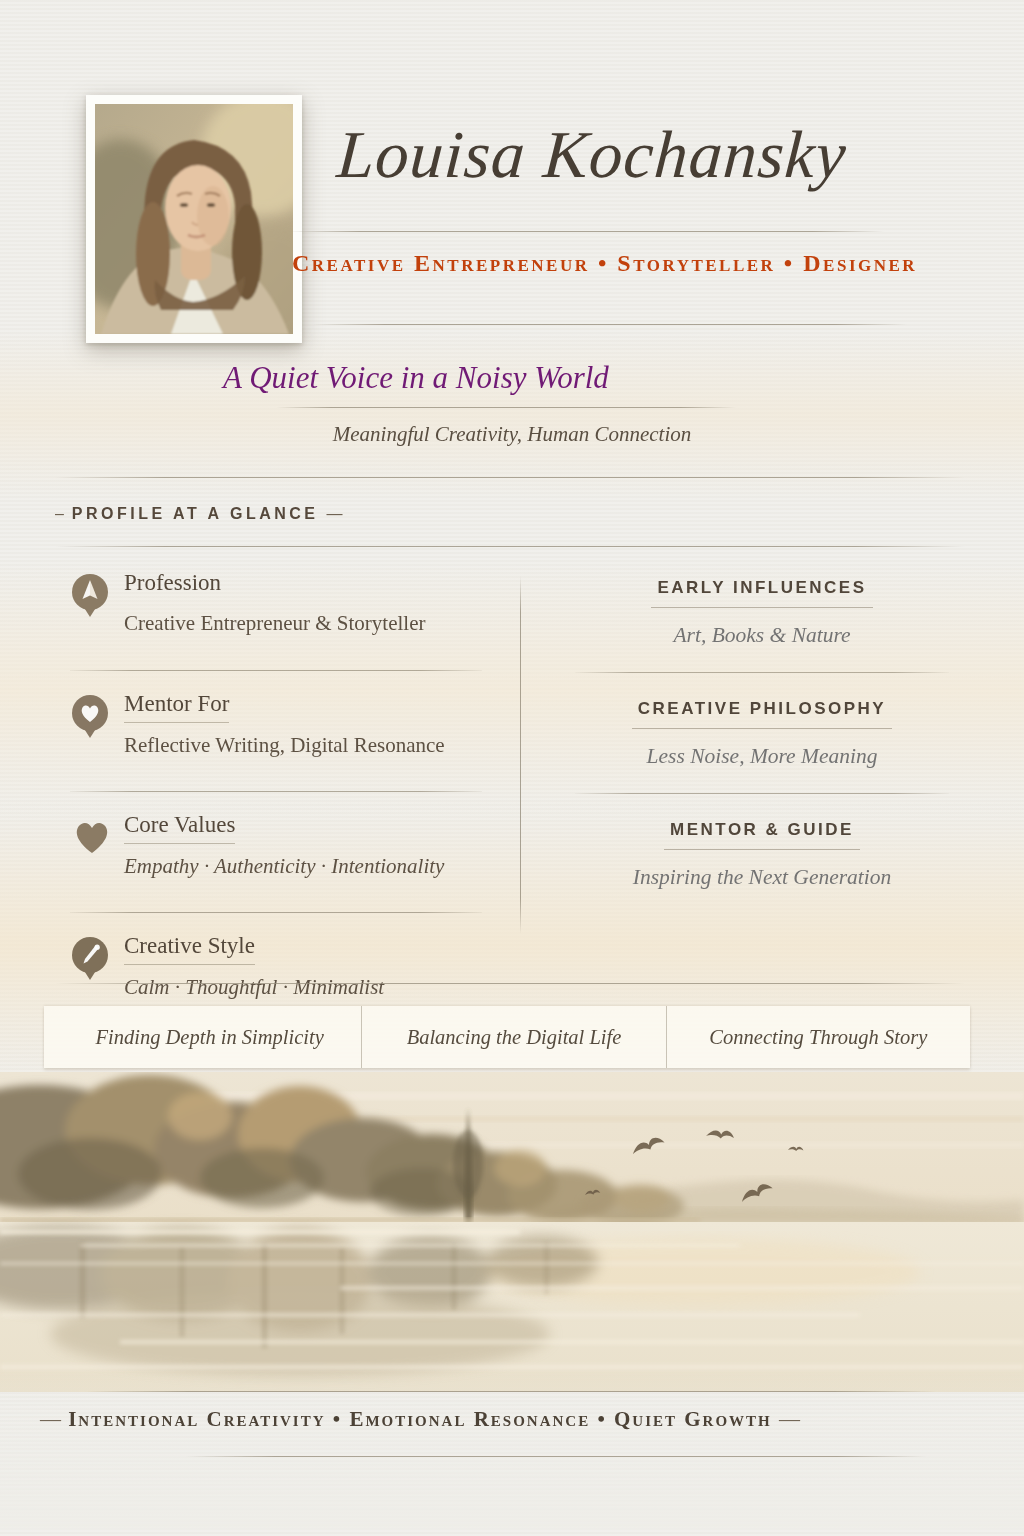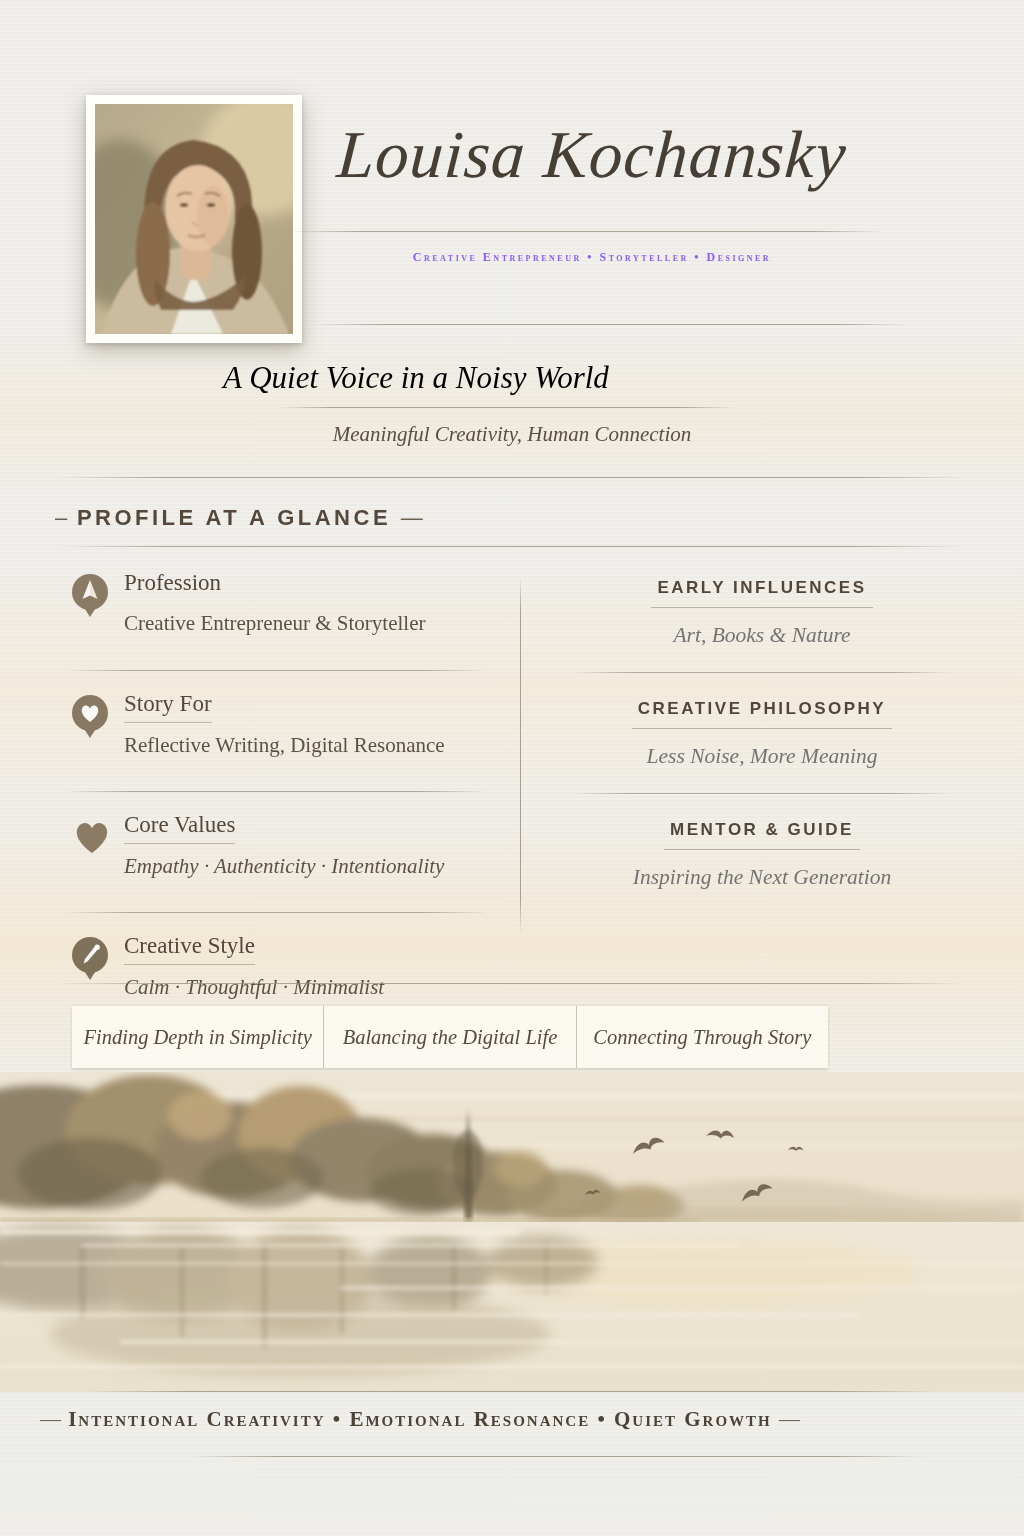--- a/index.html
+++ b/index.html
@@ -19,34 +19,34 @@
 
   
   .photo-frame{position:absolute;left:86px;top:95px;width:198px;height:230px;padding:9px;
         background:#fdfdfa;box-shadow:0 7px 20px rgba(95,84,62,.35),0 2px 5px rgba(95,84,62,.25);}
   .photo-frame svg{display:block;}
   .name-block{position:absolute;left:292px;top:104px;width:600px;text-align:center;}
   .big-name{font-size:67px;line-height:1.5;font-style:italic;font-weight:500;color:#473e34;
         transform:skewX(-4deg);letter-spacing:1px;white-space:nowrap;}
   .name-rule{position:absolute;left:288px;top:231px;width:596px;}
   .roles{position:absolute;left:292px;top:250px;width:600px;text-align:center;
-        font-variant:small-caps;font-weight:700;font-size:12px;letter-spacing:2.5px;color:#8b5cf6;white-space:nowrap;}
+        font-variant:small-caps;font-weight:700;font-size:24px;letter-spacing:2.5px;color:#c2410c;white-space:nowrap;}
   .header-rule{position:absolute;left:313px;top:324px;width:594px;}
 
   
   .tag-title{position:absolute;left:0;top:360px;width:832px;text-align:center;
-        font-style:italic;font-size:31px;color:#000000;}
+        font-style:italic;font-size:31px;color:#701a75;}
   .tag-rule{position:absolute;left:276px;top:407px;width:460px;}
   .tag-sub{position:absolute;left:0;top:422px;width:1024px;text-align:center;
         font-style:italic;font-size:21px;color:#5a4f42;}
   .rule-a{top:477px;left:55px;width:910px;}
 
   
   .section-title{position:absolute;left:55px;top:505px;font-family:"Liberation Sans","DejaVu Sans",sans-serif;
-        font-weight:700;font-size:22px;letter-spacing:3.5px;color:#55483b;text-transform:uppercase;}
+        font-weight:700;font-size:16px;letter-spacing:3.5px;color:#55483b;text-transform:uppercase;}
   .section-title .dash{letter-spacing:0;font-weight:400;color:#6b5e4e;}
   .rule-b{top:546px;left:55px;width:910px;}
 
   .left-col{position:absolute;left:70px;top:570px;width:412px;}
   .item{position:relative;padding-left:54px;min-height:84px;}
   .item .bubble{position:absolute;left:0;top:3px;}
   .item .label{display:inline-block;font-size:23px;color:#53473a;padding-bottom:5px;line-height:1.15;}
   .item.u .label{border-bottom:1px solid rgba(150,140,120,.55);}
   .item .value{margin-top:9px;font-size:21px;color:#5d5143;line-height:1.25;}
   .item .value.it{font-style:italic;}
@@ -60,22 +60,22 @@
   .rb .head{display:inline-block;font-family:"Liberation Sans","DejaVu Sans",sans-serif;font-weight:700;
         font-size:17px;letter-spacing:2.5px;color:#51463a;text-transform:uppercase;
         padding:0 6px 9px 6px;border-bottom:1px solid rgba(148,139,121,.6);}
   .rb .val{margin-top:15px;font-style:italic;font-size:21.5px;color:#737373;}
   .rb-rule{height:1px;margin:24px 2px 26px 2px;
         background:linear-gradient(90deg,rgba(160,151,133,.05),rgba(148,139,121,.65) 15%,rgba(148,139,121,.65) 85%,rgba(160,151,133,.05));}
 
   .rule-c{top:983px;left:55px;width:910px;}
 
   
-  .quotes{position:absolute;left:72px;top:1006px;width:756px;height:62px;display:flex;
-        background:rgba(253,250,242,.85);box-shadow:0 2px 3px rgba(150,138,112,.28),0 -1px 2px rgba(150,138,112,.12);}
+  .quotes{position:absolute;left:44px;top:1006px;width:912px;height:62px;display:flex;
+        background:rgba(253,250,242,.85);box-shadow:0 2px 3px rgba(150,138,112,.28),0 -1px 2px rgba(150,138,112,.12);padding-left:14px;}
   .quotes .cell{flex:1;display:flex;align-items:center;justify-content:center;
         font-style:italic;font-size:20.5px;color:#554b3e;}
   .quotes .cell + .cell{border-left:1px solid rgba(140,130,110,.45);}
 
   
   .landscape{position:absolute;left:0;top:1072px;width:1024px;height:320px;}
 
   
   .footer-rule-top{top:1391px;left:85px;width:852px;}
   .footer-text{position:absolute;left:0;top:1407px;width:840px;text-align:center;
@@ -166,21 +166,21 @@
     <div class="item-rule"></div>
 
     <div class="item u">
       <span class="bubble">
         <svg width="40" height="46" viewBox="0 0 40 46">
           <circle cx="20" cy="19" r="18" fill="#877763"></circle>
           <path d="M13 33 L20 44 L27 33 Z" fill="#877763"></path>
           <path d="M20 28 C12 22 10.5 17 12.5 13.5 C14.5 10.5 18.5 11 20 14.5 C21.5 11 25.5 10.5 27.5 13.5 C29.5 17 28 22 20 28 Z" fill="#ffffff" opacity=".95"></path>
         </svg>
       </span>
-      <div class="label">Story For</div>
+      <div class="label">Mentor For</div>
       <div class="value">Reflective Writing, Digital Resonance</div>
     </div>
     <div class="item-rule"></div>
 
     <div class="item u">
       <span class="bubble">
         <svg width="44" height="44" viewBox="0 0 44 44">
           <path d="M22 38 C7 27 4.5 17.5 8.5 11.5 C12.5 6 19 7 22 13 C25 7 31.5 6 35.5 11.5 C39.5 17.5 37 27 22 38 Z" fill="#8b7b64"></path>
         </svg>
       </span>

